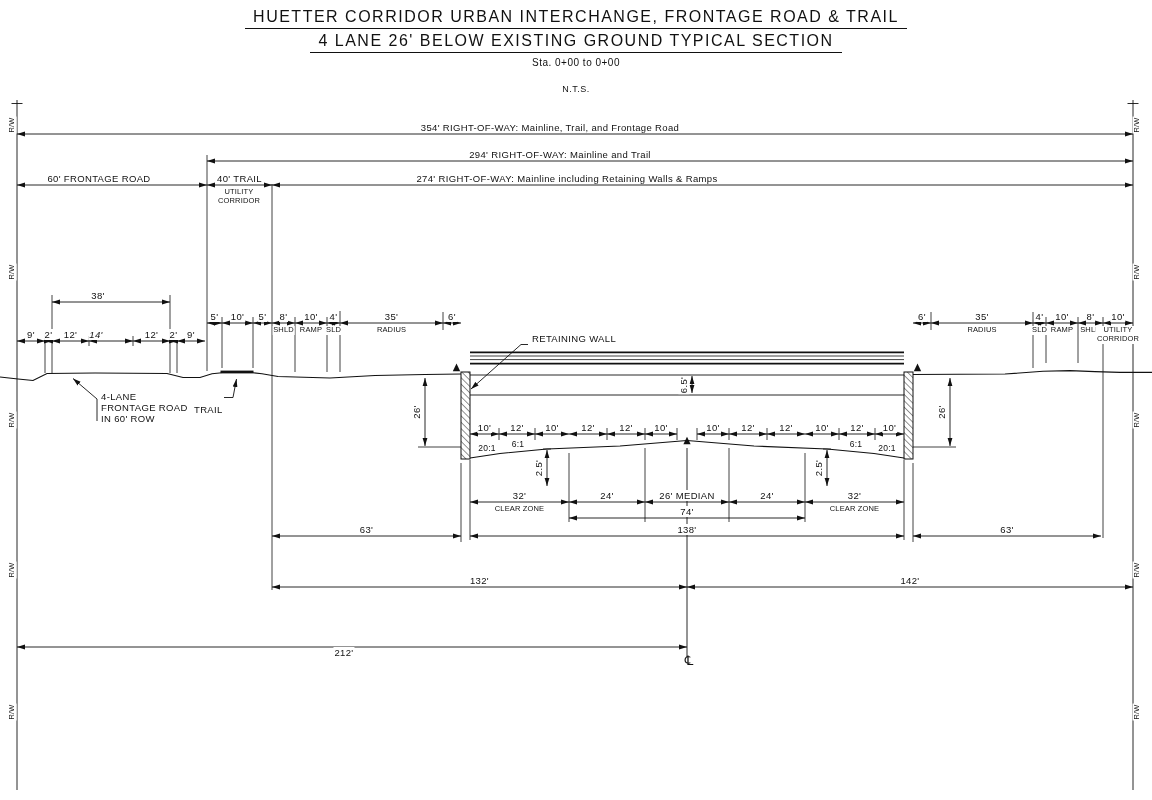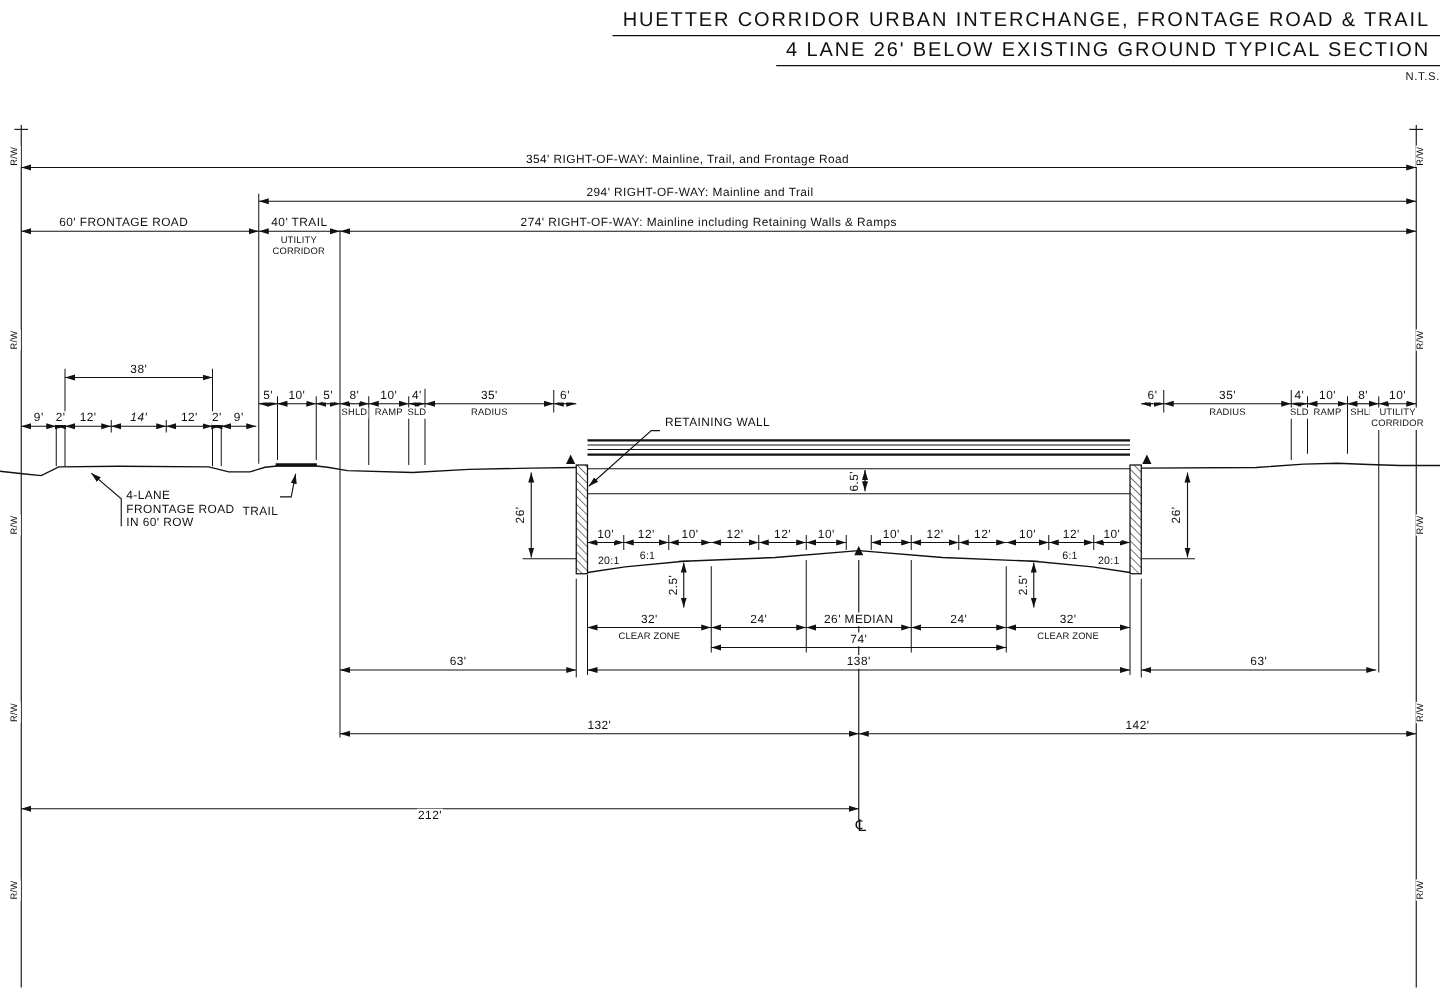--- a/index.html
+++ b/index.html
@@ -8,26 +8,26 @@
   svg{position:absolute;left:0;top:0;}
   .s1{stroke:#111;fill:none;}
   #labels{position:absolute;left:0;top:0;width:1152px;height:652px;}
   .lb{position:absolute;font-size:9.5px;line-height:1.18;letter-spacing:.35px;color:#111;
       background:#fff;padding:0 1px;white-space:pre;transform:translateX(-50%);text-align:center;}
   .lb.sm{font-size:7.5px;letter-spacing:.15px;}
   .lb.md{font-size:8.5px;letter-spacing:.2px;}
   .lb.lft{transform:none;text-align:left;}
   .lb.rot{transform:translate(-50%,-50%) rotate(-90deg);}
   .lb.cl{font-size:13px;background:transparent;}
-  .titles{position:absolute;left:0;top:8px;width:100%;text-align:right;}
+  .titles{position:absolute;left:0;top:8px;width:100%;text-align:center;}
   .t-main{display:block;margin:0 auto 3px;}
   .t-main span{display:inline-block;font-size:16px;letter-spacing:1.5px;
        border-bottom:1.4px solid #111;padding:0 8px 2px;}
   .t-sub{font-size:10px;letter-spacing:.5px;margin-top:4px;}
-  .t-nts{font-size:9px;letter-spacing:.5px;margin-top:0;}
+  .t-nts{font-size:9px;letter-spacing:.5px;margin-top:16px;}
 </style>
 </head>
 <body>
 
 <div class="sheet">
 
   <svg width="1152" height="800" viewBox="0 0 1152 800">
     <defs>
       <marker id="ar" viewBox="0 0 8 6" refX="8" refY="3" markerWidth="8" markerHeight="6" markerUnits="userSpaceOnUse" orient="auto-start-reverse">
         <path d="M0,0.6 L8,3 L0,5.4 Z" fill="#111"></path>
@@ -144,25 +144,25 @@
         <line x1="827" y1="450" x2="827" y2="486" marker-start="url(#ar)" marker-end="url(#ar)"></line>
       </g>
   </svg>
 
   <div id="labels">
       <div class="lb" style="left: 550px; top: 122px;">354' RIGHT-OF-WAY: Mainline, Trail, and Frontage Road</div>
       <div class="lb" style="left: 560px; top: 149px;">294' RIGHT-OF-WAY: Mainline and Trail</div>
       <div class="lb" style="left: 567px; top: 173px;">274' RIGHT-OF-WAY: Mainline including Retaining Walls &amp; Ramps</div>
       <div class="lb" style="left: 99px; top: 173px;">60' FRONTAGE ROAD</div>
       <div class="lb" style="left: 239.5px; top: 173px;">40' TRAIL</div>
-      <div class="lb" style="left: 111px; top: 290px; text-align: right;">38'</div>
+      <div class="lb" style="left: 98px; top: 290px; text-align: right;">38'</div>
       <div class="lb" style="left: 31px; top: 329px;">9'</div>
       <div class="lb" style="left: 48.5px; top: 329px;">2'</div>
       <div class="lb" style="left: 70.5px; top: 329px;">12'</div>
-      <div class="lb" style="left: 111px; top: 329px; font-style: italic;">14'</div>
+      <div class="lb" style="left: 96px; top: 329px; font-style: italic;">14'</div>
       <div class="lb" style="left: 151.5px; top: 329px;">12'</div>
       <div class="lb" style="left: 173.5px; top: 329px;">2'</div>
       <div class="lb" style="left: 191px; top: 329px;">9'</div>
       <div class="lb" style="left: 214.5px; top: 311px;">5'</div>
       <div class="lb" style="left: 237.5px; top: 311px;">10'</div>
       <div class="lb" style="left: 262.5px; top: 311px;">5'</div>
       <div class="lb" style="left: 283.5px; top: 311px;">8'</div>
       <div class="lb sm" style="left: 283.5px; top: 326px;">SHLD</div>
       <div class="lb" style="left: 311px; top: 311px;">10'</div>
       <div class="lb sm" style="left: 311px; top: 326px;">RAMP</div>
@@ -234,16 +234,17 @@
       <div class="lb md" style="left: 487px; top: 443px;">20:1</div>
       <div class="lb md" style="left: 518px; top: 439px;">6:1</div>
       <div class="lb md" style="left: 856px; top: 439px;">6:1</div>
       <div class="lb md" style="left: 887px; top: 443px;">20:1</div>
       <div class="lb cl" style="left: 689px; top: 653px;">℄</div>
     </div>
 
   <div class="titles">
     <div class="t-main"><span>HUETTER CORRIDOR URBAN INTERCHANGE, FRONTAGE ROAD &amp; TRAIL</span></div>
     <div class="t-main"><span>4 LANE 26' BELOW EXISTING GROUND TYPICAL SECTION</span></div>
+    <div class="t-sub">Sta. 0+00 to 0+00</div>
     <div class="t-nts">N.T.S.</div>
   </div>
 
 </div>
 
 </body></html>

